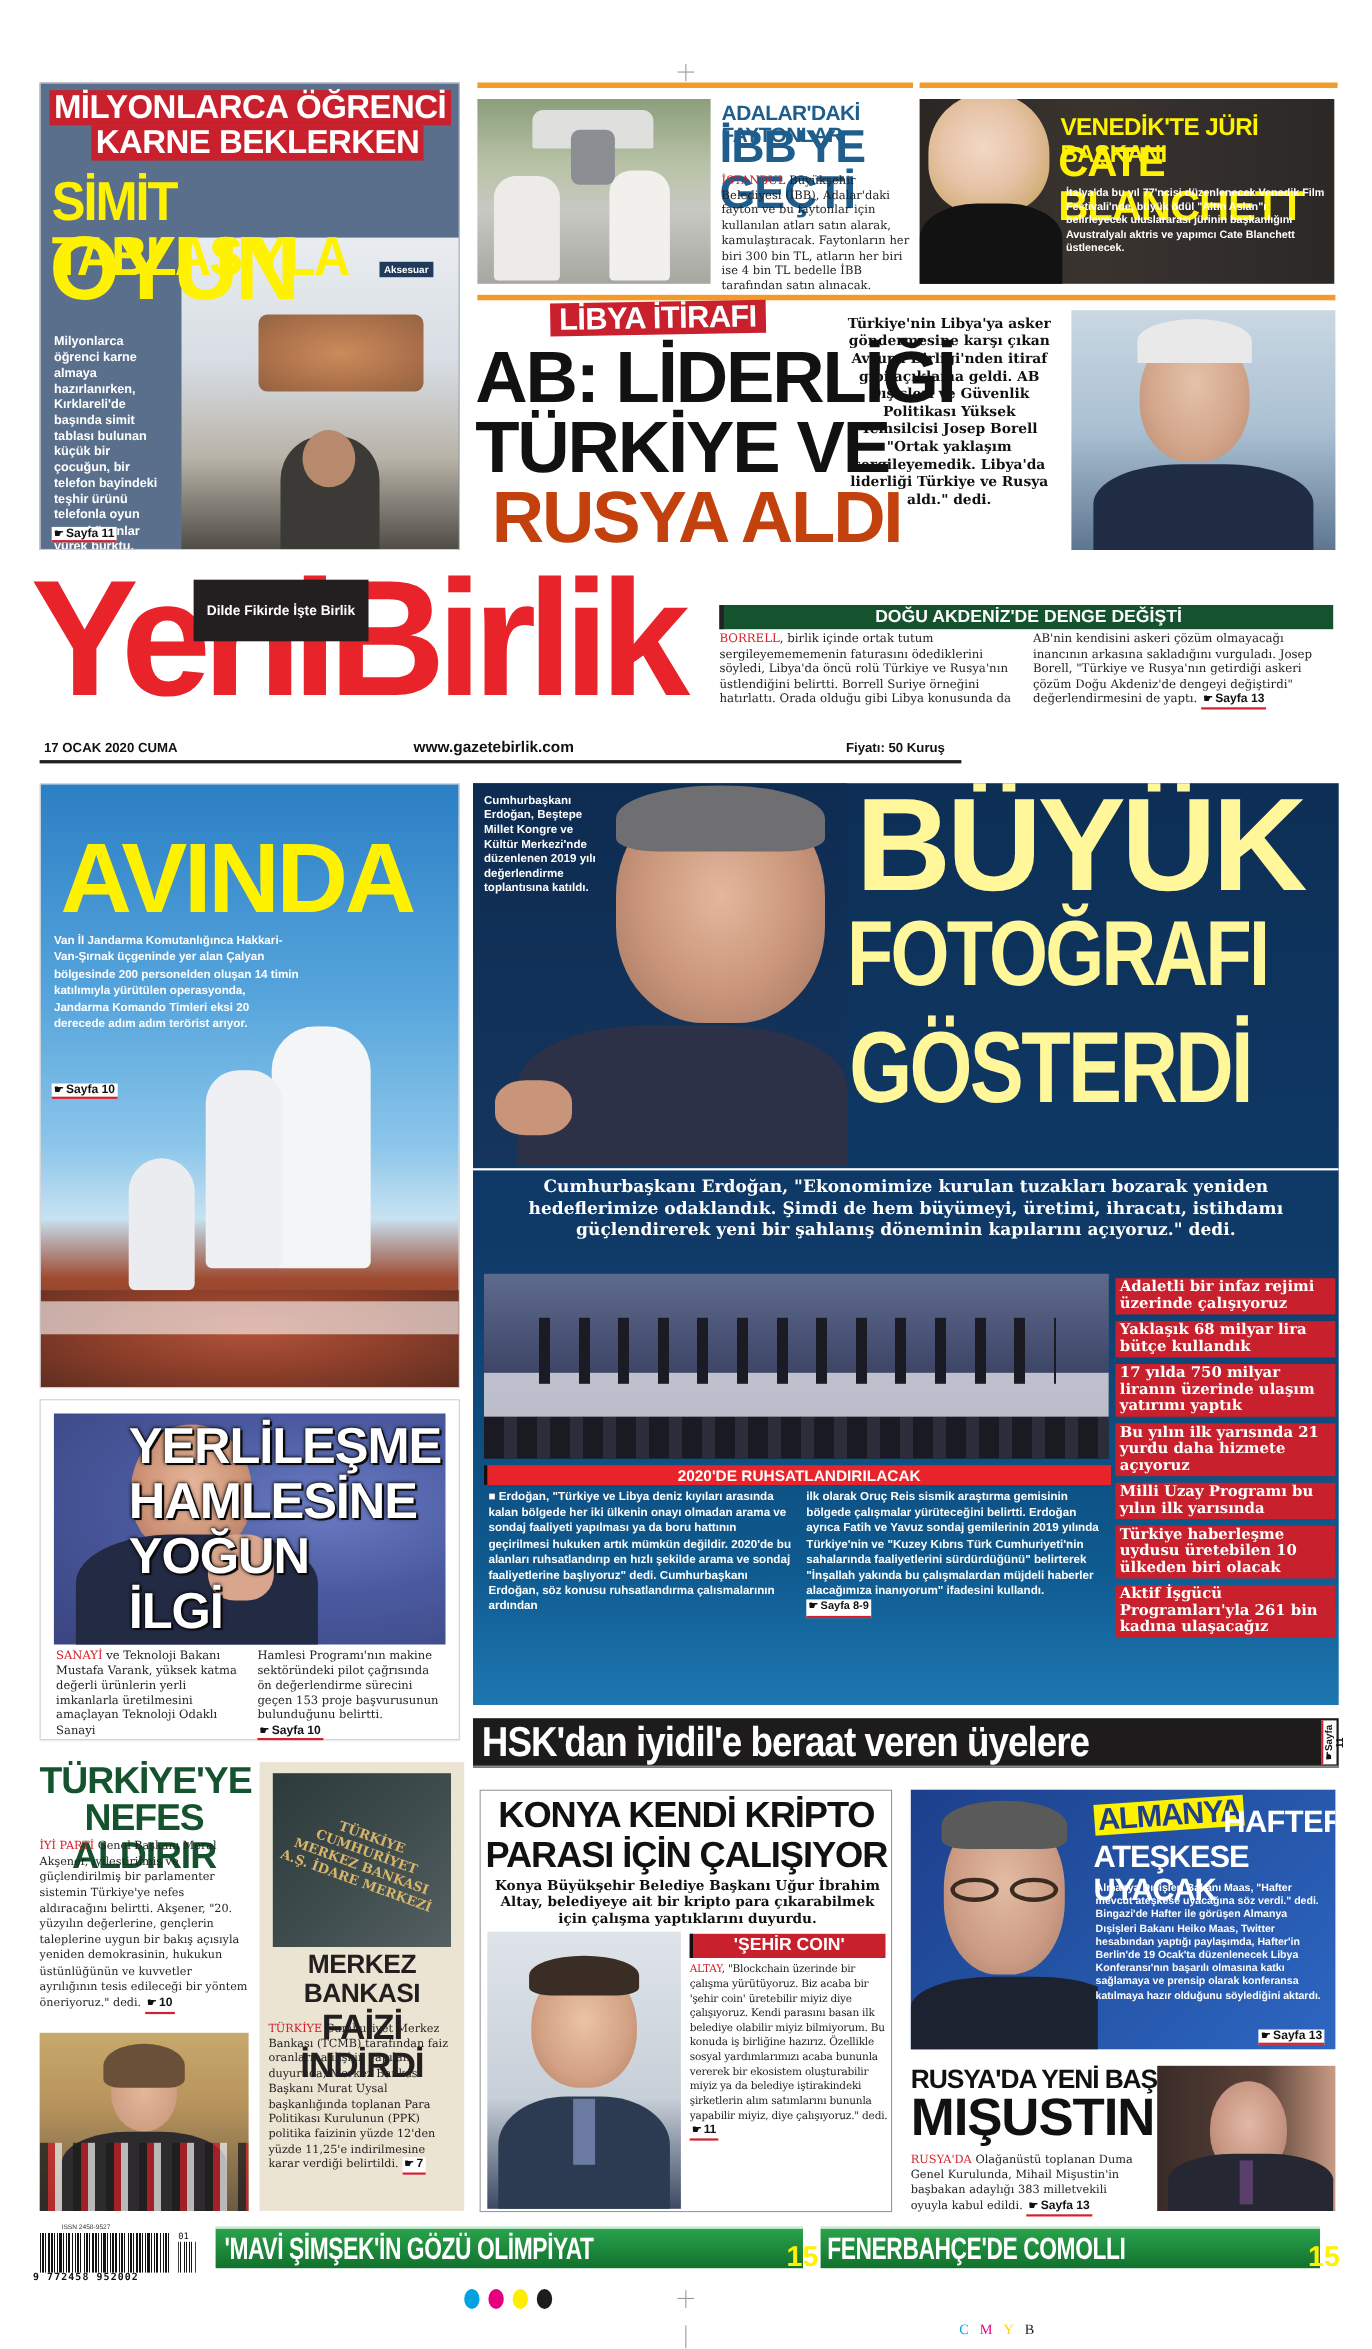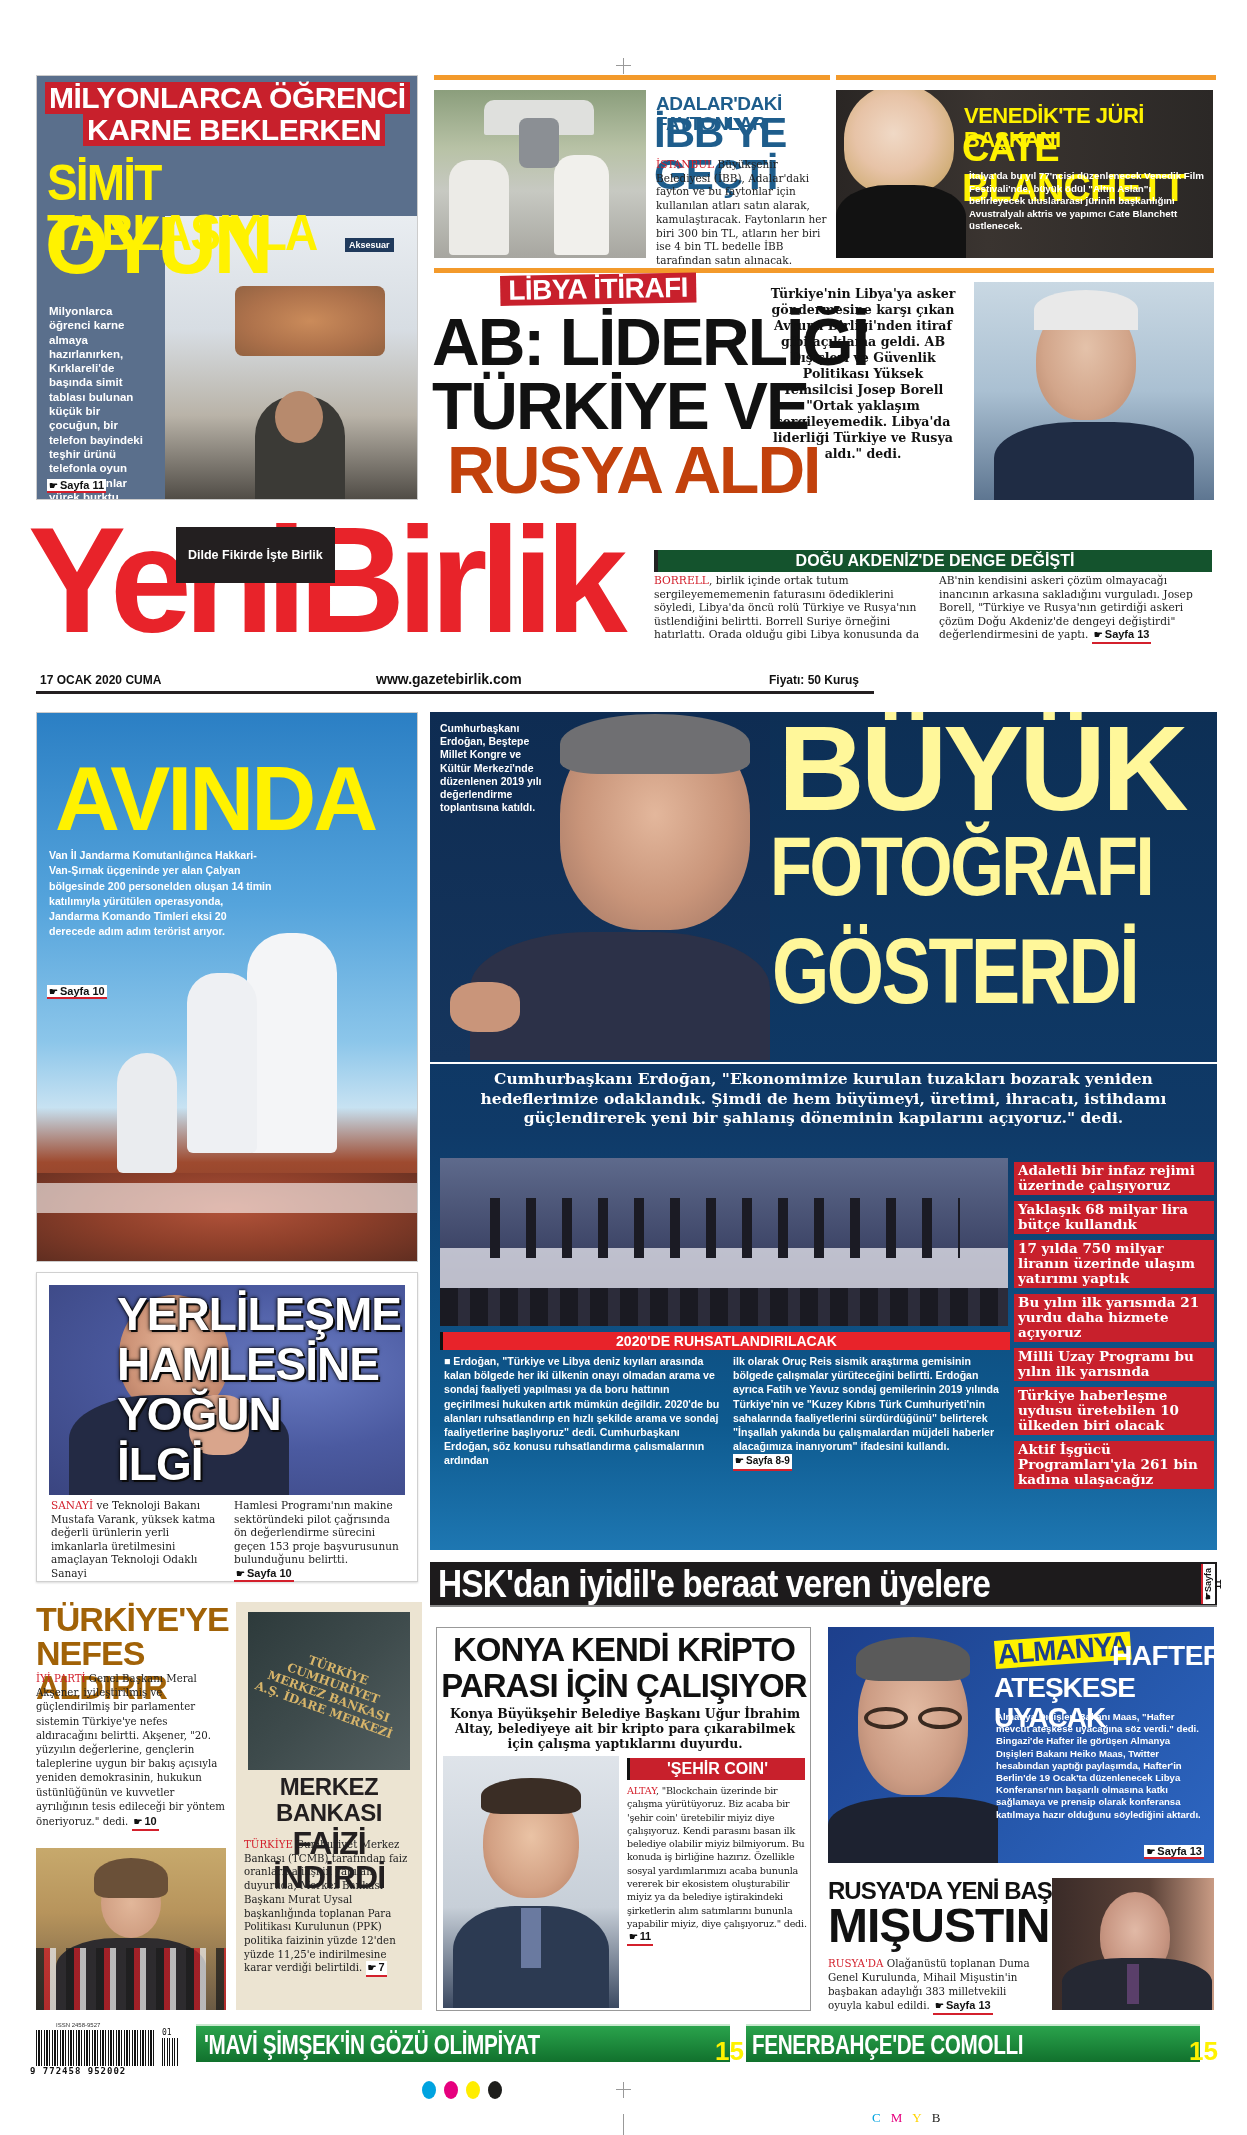--- a/index.html
+++ b/index.html
@@ -160,21 +160,21 @@
     <div style="flex:1;"><span>Hamlesi Programı'nın makine sektöründeki pilot çağrısında ön değerlendirme sürecini geçen 153 proje başvurusunun bulunduğunu belirtti.</span> <span class="sayfa"><span class="hand">☛</span><span>Sayfa 10</span></span></div>
   </div>
 </div>
 
 <div class="abs" style="left:430px;top:1562px;width:787px;height:45px;background:#1d1b1c;border-bottom:2px solid #888;">
   <div class="cond" style="position:absolute;left:8px;top:1px;color:#fff;font-size:38px;line-height:42px;letter-spacing:-1px;transform:scaleX(0.88);">HSK'dan iyidil'e beraat veren üyelere soruşturma</div>
   <div style="position:absolute;right:2px;top:2px;width:14px;height:40px;background:#fff;border-right:2px solid #d3202c;writing-mode:vertical-rl;transform:rotate(180deg);font-size:9px;font-weight:700;text-align:center;color:#111;"><span>☛</span><span>Sayfa 11</span></div>
 </div>
 
 <div class="abs" style="left:36px;top:1600px;width:190px;height:412px;">
-  <div class="cond" style="position:absolute;left:0;top:2px;width:190px;text-align:left;color:#a16207;font-size:34px;line-height:34px;letter-spacing:-1px;">
+  <div class="cond" style="position:absolute;left:0;top:2px;width:190px;text-align:center;color:#14532d;font-size:34px;line-height:34px;letter-spacing:-1px;">
     <div>TÜRKİYE'YE</div>
     <div>NEFES ALDIRIR</div>
   </div>
   <div class="serif" style="position:absolute;left:0;top:72px;width:190px;font-size:10.2px;line-height:14.2px;color:#222;">
     <span class="red-kicker">İYİ PARTİ</span><span> Genel Başkanı Meral Akşener, iyileştirilmiş ve güçlendirilmiş bir parlamenter sistemin Türkiye'ye nefes aldıracağını belirtti. Akşener, "20. yüzyılın değerlerine, gençlerin taleplerine uygun bir bakış açısıyla yeniden demokrasinin, hukukun üstünlüğünün ve kuvvetler ayrılığının tesis edileceği bir yöntem öneriyoruz." dedi.</span>
     <span class="sayfa"><span class="hand">☛</span><span>10</span></span>
   </div>
   <div class="photo" style="left:0;top:248px;width:190px;height:162px;background:linear-gradient(180deg,#c7a96c 0%,#b7945c 40%,#6b5a44 100%);">
     <div style="position:absolute;left:65px;top:20px;width:60px;height:70px;background:radial-gradient(ellipse,#e2b79a 0%,#c89478 100%);border-radius:50%;"></div>
     <div style="position:absolute;left:58px;top:10px;width:74px;height:40px;background:#6a5038;border-radius:50% 50% 20% 20%;"></div>

